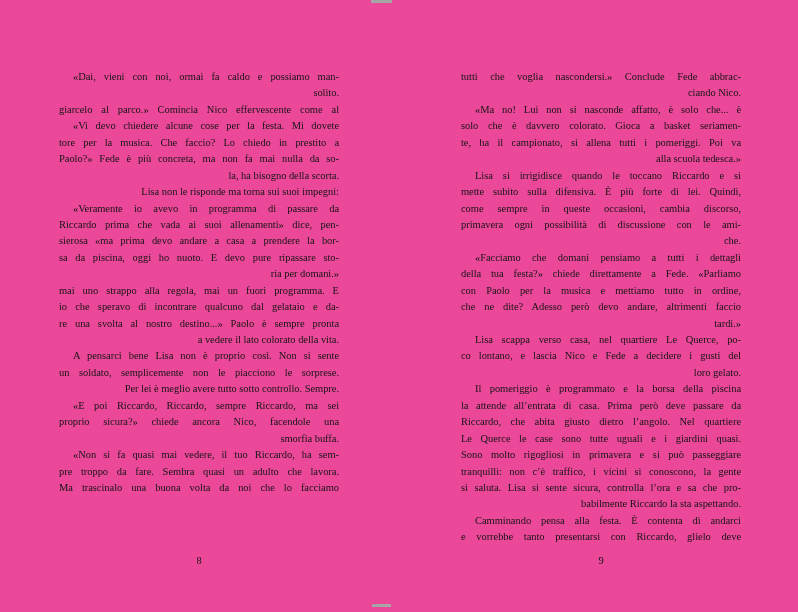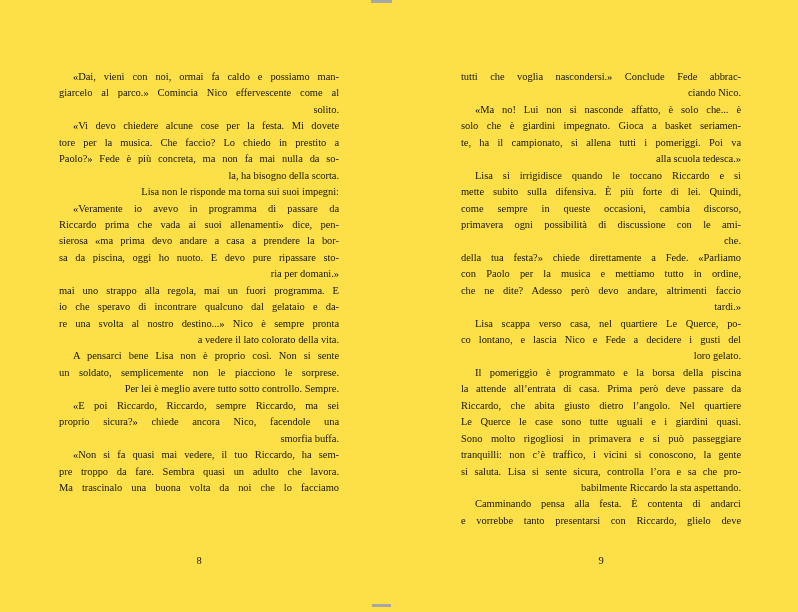--- a/index.html
+++ b/index.html
@@ -4,21 +4,21 @@
 <style>
   html, body {
     margin: 0;
     padding: 0;
     background: #ffffff;
   }
   .stage {
     position: relative;
     width: 798px;
     height: 612px;
-    background: #fde047;
+    background: #ec4899;
     overflow: hidden;
     font-family: "Liberation Serif", "DejaVu Serif", serif;
   }
   .page {
     position: absolute;
     top: 0;
     width: 280px;
     height: 612px;
   }
   .page-left  { left: 59px; }
@@ -75,62 +75,63 @@
 </head>
 <body>
 
 <div class="stage">
 
   <div class="handle handle-top"></div>
 
   <div class="page page-left">
     <div class="text-block">
         <div class="line just indent">«Dai, vieni con noi, ormai fa caldo e possiamo man-</div>
+        <div class="line">solito.</div>
         <div class="line just">giarcelo al parco.» Comincia Nico effervescente come al</div>
-        <div class="line">solito.</div>
         <div class="line just indent">«Vi devo chiedere alcune cose per la festa. Mi dovete</div>
         <div class="line just">tore per la musica. Che faccio? Lo chiedo in prestito a</div>
         <div class="line just">Paolo?» Fede è più concreta, ma non fa mai nulla da so-</div>
         <div class="line">la, ha bisogno della scorta.</div>
         <div class="line indent">Lisa non le risponde ma torna sui suoi impegni:</div>
         <div class="line just indent">«Veramente io avevo in programma di passare da</div>
         <div class="line just">Riccardo prima che vada ai suoi allenamenti» dice, pen-</div>
         <div class="line just">sierosa «ma prima devo andare a casa a prendere la bor-</div>
         <div class="line just">sa da piscina, oggi ho nuoto. E devo pure ripassare sto-</div>
         <div class="line">ria per domani.»</div>
         <div class="line just">mai uno strappo alla regola, mai un fuori programma. E</div>
         <div class="line just">io che speravo di incontrare qualcuno dal gelataio e da-</div>
-        <div class="line just">re una svolta al nostro destino...» Nico è sempre pronta</div>
+        <div class="line just">re una svolta al nostro destino...» Paolo è sempre pronta</div>
         <div class="line">a vedere il lato colorato della vita.</div>
         <div class="line just indent">A pensarci bene Lisa non è proprio così. Non si sente</div>
         <div class="line just">un soldato, semplicemente non le piacciono le sorprese.</div>
         <div class="line">Per lei è meglio avere tutto sotto controllo. Sempre.</div>
         <div class="line just indent">«E poi Riccardo, Riccardo, sempre Riccardo, ma sei</div>
         <div class="line just">proprio sicura?» chiede ancora Nico, facendole una</div>
         <div class="line">smorfia buffa.</div>
         <div class="line just indent">«Non si fa quasi mai vedere, il tuo Riccardo, ha sem-</div>
         <div class="line just">pre troppo da fare. Sembra quasi un adulto che lavora.</div>
         <div class="line just">Ma trascinalo una buona volta da noi che lo facciamo</div>
       </div>
     <div class="folio">8</div>
   </div>
 
   <div class="page page-right">
     <div class="text-block">
         <div class="line just">tutti che voglia nascondersi.» Conclude Fede abbrac-</div>
         <div class="line">ciando Nico.</div>
         <div class="line just indent">«Ma no! Lui non si nasconde affatto, è solo che... è</div>
-        <div class="line just">solo che è giardini impegnato. Gioca a basket seriamen-</div>
+        <div class="line just">solo che è davvero colorato. Gioca a basket seriamen-</div>
         <div class="line just">te, ha il campionato, si allena tutti i pomeriggi. Poi va</div>
         <div class="line">alla scuola tedesca.»</div>
         <div class="line just indent">Lisa si irrigidisce quando le toccano Riccardo e si</div>
         <div class="line just">mette subito sulla difensiva. È più forte di lei. Quindi,</div>
         <div class="line just">come sempre in queste occasioni, cambia discorso,</div>
         <div class="line just">primavera ogni possibilità di discussione con le ami-</div>
         <div class="line">che.</div>
+        <div class="line just indent">«Facciamo che domani pensiamo a tutti i dettagli</div>
         <div class="line just">della tua festa?» chiede direttamente a Fede. «Parliamo</div>
         <div class="line just">con Paolo per la musica e mettiamo tutto in ordine,</div>
         <div class="line just">che ne dite? Adesso però devo andare, altrimenti faccio</div>
         <div class="line">tardi.»</div>
         <div class="line just indent">Lisa scappa verso casa, nel quartiere Le Querce, po-</div>
         <div class="line just">co lontano, e lascia Nico e Fede a decidere i gusti del</div>
         <div class="line">loro gelato.</div>
         <div class="line just indent">Il pomeriggio è programmato e la borsa della piscina</div>
         <div class="line just">la attende all’entrata di casa. Prima però deve passare da</div>
         <div class="line just">Riccardo, che abita giusto dietro l’angolo. Nel quartiere</div>

